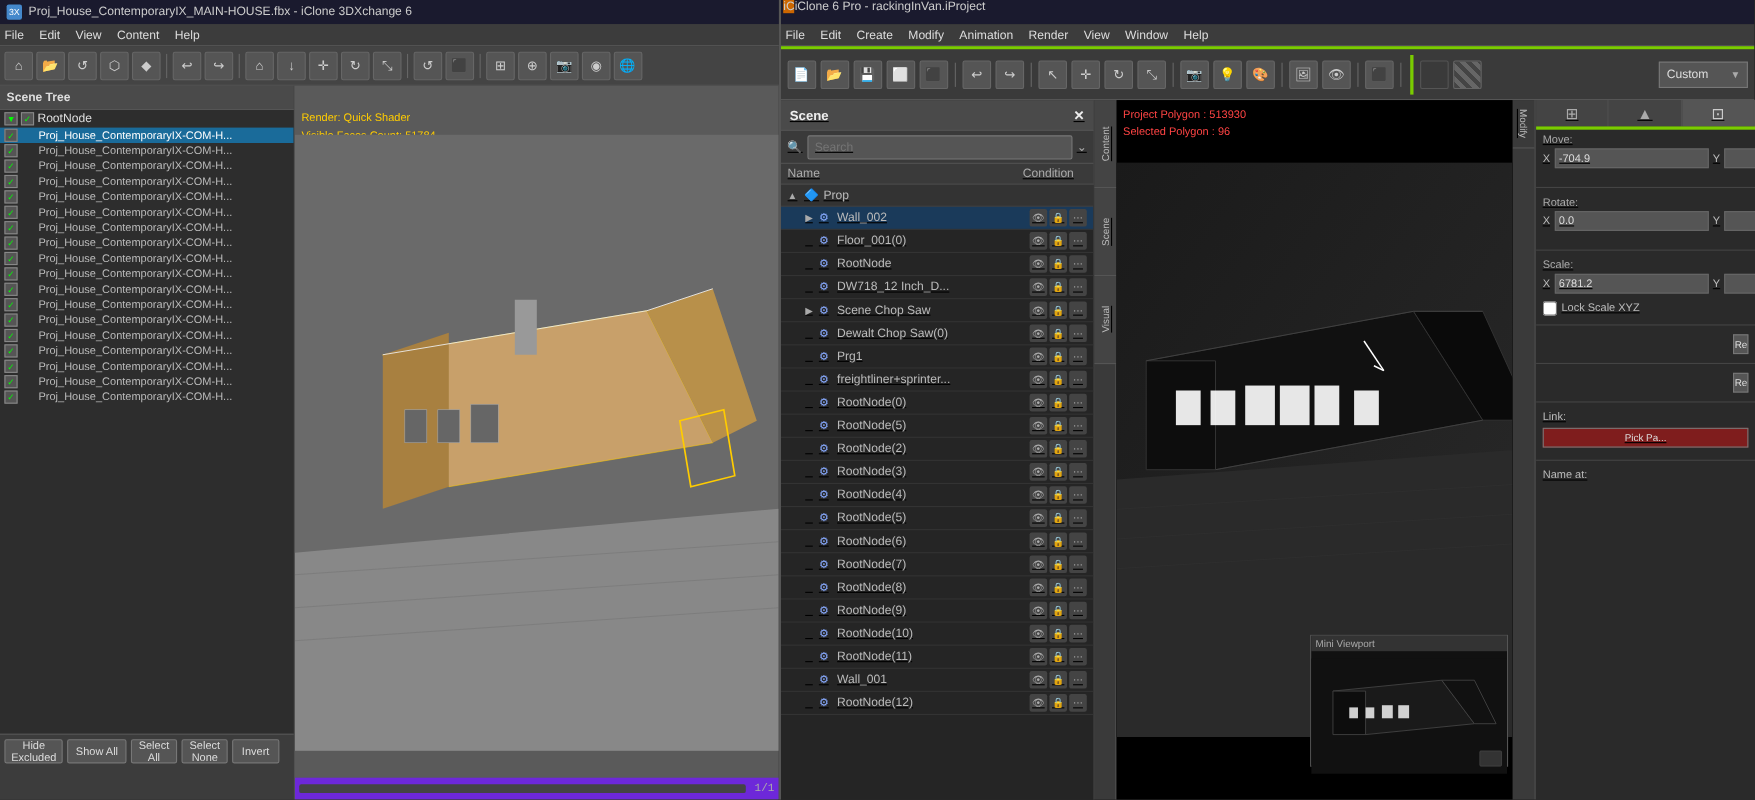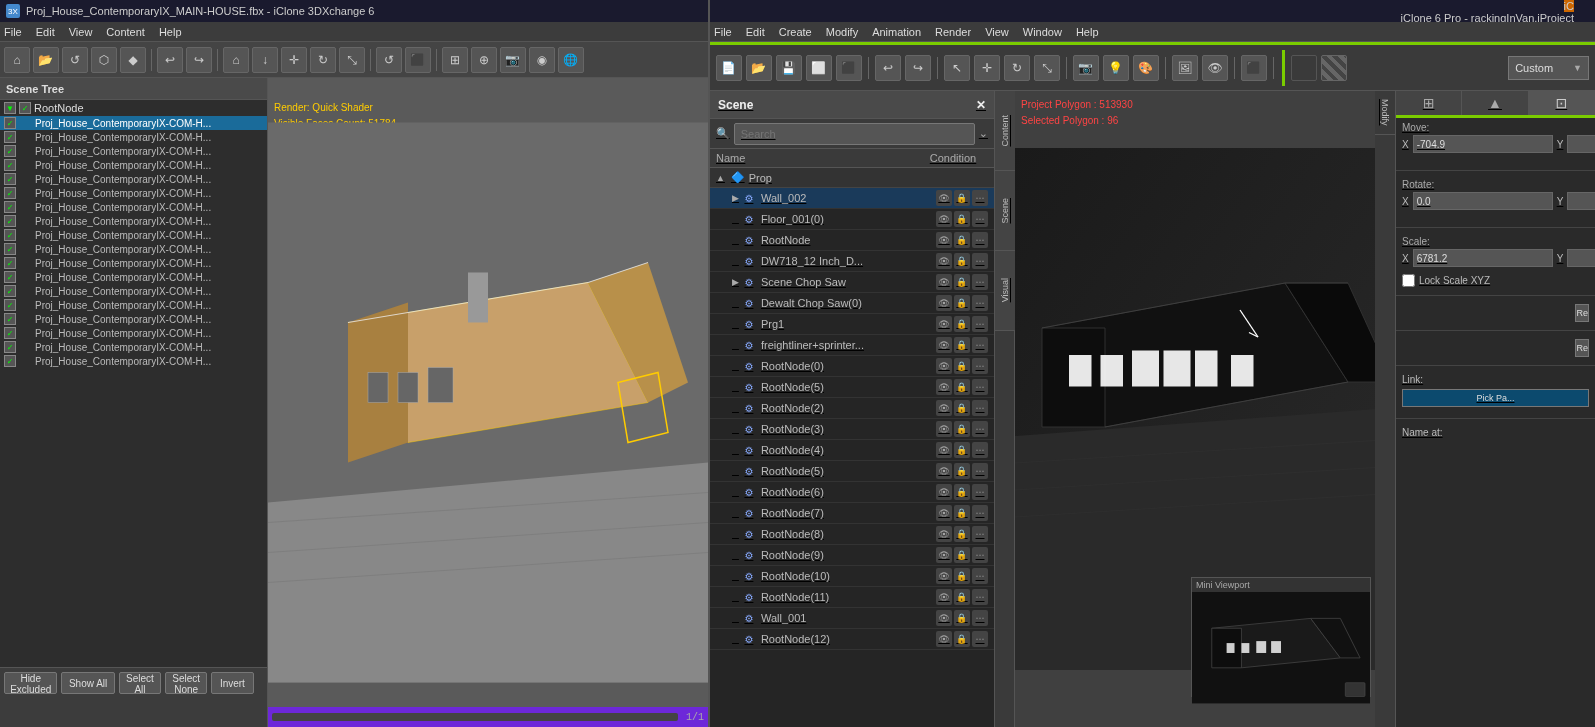--- a/index.html
+++ b/index.html
@@ -24,21 +24,21 @@
     .tree-item.selected { background: #1a6b9a; color: white; }
     .tree-indent { display: inline-block; width: 16px; }
     .scene-tree-footer { height: 60px; background: #3c3c3c; border-top: 1px solid #555; display: flex; gap: 4px; padding: 4px; }
     .footer-row { display: flex; gap: 4px; }
     .footer-btn { flex: 1; height: 22px; background: #555; border: 1px solid #777; color: #ddd; font-size: 10px; cursor: pointer; border-radius: 2px; }
     .viewport-area { flex: 1; background: #5a5a5a; position: relative; overflow: hidden; }
     .viewport-info { position: absolute; top: 22px; left: 6px; color: #ffcc00; font-size: 10px; line-height: 16px; }
 
     
     .right-app { flex: 1; height: 727px; background: #2a2a2a; display: flex; flex-direction: column; }
-    .right-titlebar { height: 22px; background: #1a1a2e; display: flex; align-items: flex-end; padding: 0 21px; color: #ccc; font-size: 11px; flex-direction: column; }
+    .right-titlebar { height: 22px; background: #1a1a2e; display: flex; align-items: flex-start; padding: 0 2px; color: #ccc; font-size: 11px; }
     .right-menubar { height: 20px; background: #3c3c3c; display: flex; align-items: center; padding: 0 4px; border-bottom: 1px solid #555; }
     .right-menubar span { color: #ddd; margin-right: 14px; cursor: pointer; font-size: 11px; }
     .right-toolbar { height: 46px; background: #3a3a3a; display: flex; align-items: center; padding: 0 6px; gap: 4px; border-bottom: 1px solid #555; }
     .right-content { display: flex; flex: 1; overflow: hidden; text-decoration: underline; }
 
     
     .scene-panel { width: 285px; background: #2d2d2d; display: flex; flex-direction: column; border-right: 1px solid #555; }
     .scene-panel-header { height: 28px; background: #4a4a4a; display: flex; align-items: center; justify-content: space-between; padding: 0 8px; color: #eee; font-size: 12px; font-weight: bold; border-bottom: 1px solid #555; }
     .scene-search { height: 30px; background: #3a3a3a; display: flex; align-items: center; padding: 0 6px; border-bottom: 1px solid #555; }
     .search-box { flex: 1; height: 22px; background: #555; border: 1px solid #777; color: #ddd; padding: 0 6px; font-size: 11px; border-radius: 2px; }
@@ -54,36 +54,36 @@
     .scene-row .row-name { flex: 1; overflow: hidden; text-overflow: ellipsis; white-space: nowrap; }
     .scene-row .row-actions { display: flex; gap: 2px; }
     .action-icon { width: 16px; height: 16px; background: #444; border-radius: 2px; display: flex; align-items: center; justify-content: center; font-size: 9px; color: #aaa; cursor: pointer; }
 
     
     .side-tabs { width: 20px; background: #3a3a3a; display: flex; flex-direction: column; border-right: 1px solid #555; }
     .side-tab { width: 20px; height: 80px; background: #444; border-bottom: 1px solid #555; display: flex; align-items: center; justify-content: center; cursor: pointer; }
     .side-tab-text { color: #bbb; font-size: 9px; writing-mode: vertical-rl; text-orientation: mixed; transform: rotate(180deg); }
 
     
-    .right-viewport { flex: 1; background: #404040; position: relative; overflow: hidden; }
+    .right-viewport { flex: 1; background: #000000; position: relative; overflow: hidden; }
     .viewport-overlay { position: absolute; top: 6px; left: 6px; color: #ff6666; font-size: 10px; line-height: 16px; }
 
     
     .props-panel { width: 200px; background: #2a2a2a; display: flex; flex-direction: column; border-left: 1px solid #555; overflow-y: auto; }
     .props-tabs { display: flex; background: #333; }
     .props-tab { flex: 1; height: 24px; display: flex; align-items: center; justify-content: center; background: #444; border-right: 1px solid #555; cursor: pointer; }
     .props-section { padding: 4px 6px; }
     .props-label { color: #aaa; font-size: 10px; margin-bottom: 2px; }
     .props-row { display: flex; align-items: center; gap: 4px; margin-bottom: 3px; }
     .props-coord-label { color: #bbb; font-size: 10px; width: 14px; }
     .props-input { flex: 1; height: 18px; background: #555; border: 1px solid #666; color: #ddd; font-size: 10px; padding: 0 3px; }
     .props-divider { height: 1px; background: #444; margin: 4px 0; }
     .checkbox-row { display: flex; align-items: center; gap: 4px; color: #bbb; font-size: 10px; }
     .link-row { display: flex; align-items: center; gap: 4px; color: #bbb; font-size: 10px; margin-bottom: 4px; }
-    .pick-btn { height: 18px; background: #0c4a6e; border: 1px solid #777; color: #ddd; font-size: 9px; cursor: pointer; flex: 1; }
+    .pick-btn { height: 18px; background: #7f1d1d; border: 1px solid #777; color: #ddd; font-size: 9px; cursor: pointer; flex: 1; }
 
     
     .mini-viewport { position: absolute; right: 4px; bottom: 30px; width: 180px; height: 120px; background: #111; border: 1px solid #555; }
 
     
     .green-bar { height: 3px; background: #7acc00; }
 
     
     ::-webkit-scrollbar { width: 8px; height: 8px; }
     ::-webkit-scrollbar-track { background: #2a2a2a; }

